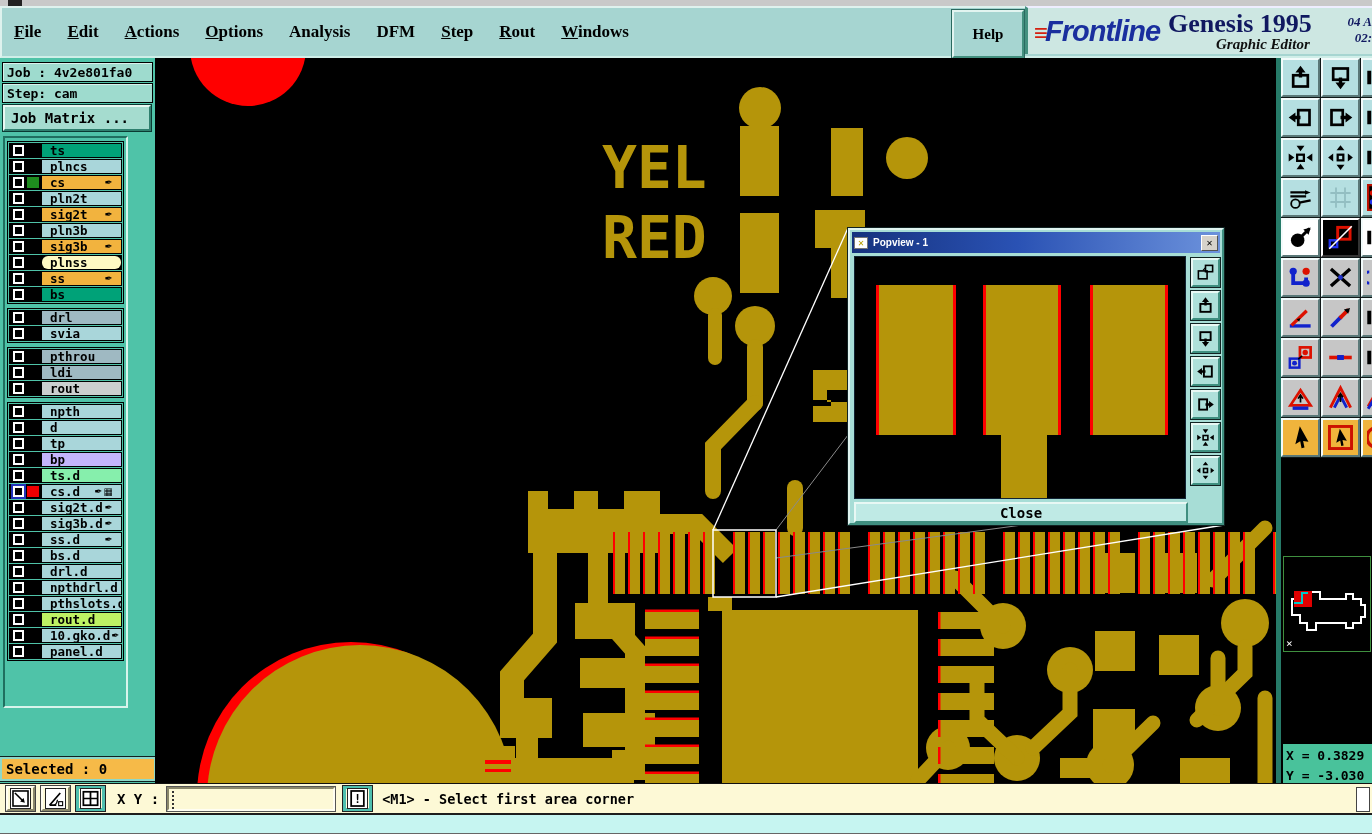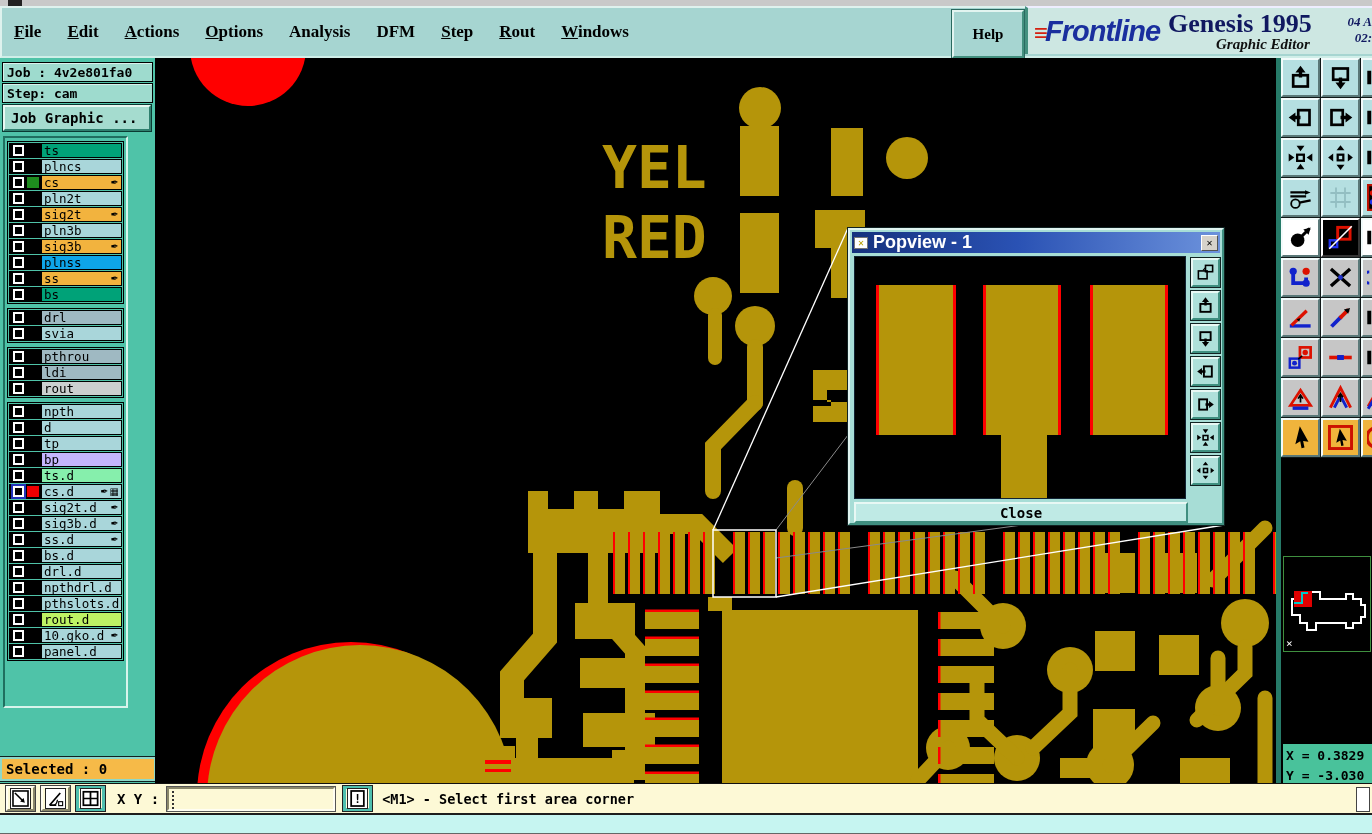--- a/index.html
+++ b/index.html
@@ -41,21 +41,21 @@
     font-weight:bold;font-size:14px;display:flex;align-items:center;padding-left:6px}
   #layerpanel{position:absolute;left:3px;top:78px;width:125px;height:572px;
     border:2px solid;border-color:#1f6f5f #d8f4ec #d8f4ec #1f6f5f;padding:3px 2px}
   .lgroup{border:1px solid #000;padding:1px;margin-bottom:4px;background:#4fc3a8}
   .lrow{display:flex;align-items:stretch;height:15px;margin-bottom:1px;border:1px solid #000;background:#000}
   .lrow:last-child{margin-bottom:0}
   .cbzone{width:32px;background:#000;display:flex;align-items:center;flex:none}
   .cb{width:11px;height:11px;border:2px solid #fff;background:#000;margin-left:3px;flex:none}
   .cbblue{box-shadow:0 0 0 2px #2233bb}
   .colbox{width:12px;height:11px;margin-left:3px;flex:none}
-  .llabel{flex:1;display:flex;align-items:center;font-weight:normal;font-size:12.5px;padding:0 2px;color:#000;overflow:hidden}
+  .llabel{flex:1;display:flex;align-items:center;font-weight:bold;font-size:12.5px;padding:0 8px;color:#000;overflow:hidden}
   .lspace{flex:1}
   .pen{font-family:"DejaVu Sans",sans-serif;font-size:10px;line-height:1;margin-left:1px}
   #selbox{position:absolute;left:0px;top:699px;width:156px;height:24px;background:#f6ba48;
     border:2px solid #8fd8c8;outline:1px solid #102020;display:flex;align-items:center;padding-left:4px;
     font-weight:bold;font-size:14px}
   
   #canvas{left:155px;top:58px;width:1121px;height:725px;background:#000;overflow:hidden}
   #canvasdivider{left:1276px;top:58px;width:5px;height:725px;background:#267a68}
   
   #rightcol{left:1281px;top:58px;width:91px;height:684px;background:#000;overflow:hidden}
@@ -71,21 +71,21 @@
   #minimap{position:absolute;left:2px;top:498px;width:88px;height:96px;border:1px solid #3f8f3f;background:#000}
   #coordbox{left:1281px;top:742px;width:91px;height:41px;background:#49c29b;border-top:2px solid #000;border-left:2px solid #000;
     font-weight:bold;font-size:13px;line-height:1.5;padding:2px 0 0 3px;white-space:pre}
   
   #popview{left:848px;top:228px;width:376px;height:297px;background:#a7ddd6;
     border:2px solid;border-color:#e0f4f0 #3f8f80 #3f8f80 #e0f4f0;outline:1px solid #122;z-index:5}
   #pvtitle{position:absolute;left:2px;top:2px;right:2px;height:21px;
     background:linear-gradient(90deg,#16327e,#2a52b4 45%,#6c92dc);display:flex;align-items:center;padding:0 2px}
   #pvicon{width:14px;height:12px;background:#fff;border:1px solid #777;color:#b8a000;font-size:10px;font-weight:bold;
     display:flex;align-items:center;justify-content:center;line-height:1;flex:none}
-  #pvtitletext{color:#fff;font-family:"Liberation Sans",sans-serif;font-weight:bold;font-size:18px;margin-left:5px;flex:1}
+  #pvtitletext{color:#fff;font-family:"Liberation Sans",sans-serif;font-weight:bold;font-size:10px;margin-left:5px;flex:1}
   #pvclose{width:17px;height:16px;background:#d6d2ca;border:1px solid;border-color:#fff #555 #555 #fff;
     font-size:10px;font-weight:bold;display:flex;align-items:center;justify-content:center;line-height:1}
   #pvbody{position:absolute;left:4px;top:26px;width:368px;height:267px}
   #pvcanvas{position:absolute;left:0;top:0;width:332px;height:243px;background:#000;border:1px solid #123}
   #pvbtns{position:absolute;right:0;top:2px;width:33px;display:flex;flex-direction:column;gap:4px;align-items:center}
   .pvb{width:29px;height:29px;background:#aee0da;border:2px solid;border-color:#e8f8f4 #3f8f80 #3f8f80 #e8f8f4;
     outline:1px solid #122;display:flex;align-items:center;justify-content:center;padding:3px}
   .pvb svg{width:100%;height:100%}
   #pvclosebar{position:absolute;left:0;bottom:0;width:334px;height:21px;background:#bfeae5;
     border:2px solid;border-color:#e8f8f4 #3f8f80 #3f8f80 #e8f8f4;display:flex;align-items:center;justify-content:center;
@@ -137,21 +137,21 @@
       <div id="gensub">
           <span id="graphed">Graphic Editor</span>
         </div>
     </div>
     <div id="dtfrag"><span>04 A</span><br><span>02:</span></div>
   </div>
 
   <div class="abs" id="sidebar">
     <div class="infobox" style="top:4px">Job : 4v2e801fa0</div>
     <div class="infobox" style="top:25px">Step: cam</div>
-    <div id="jobmatrix">Job Graphic ...</div>
+    <div id="jobmatrix">Job Matrix ...</div>
     <div id="layerpanel">
         <div class="lgroup">
           <div class="lrow">
             <span class="cbzone">
               <span class="cb"></span>
               <span class="colbox" style="background: rgb(0, 0, 0);"></span>
             </span>
             <span class="llabel" style="background: rgb(0, 162, 120);">ts<span class="lspace"></span></span>
           </div>
           <div class="lrow">
@@ -194,21 +194,21 @@
               <span class="cb"></span>
               <span class="colbox" style="background: rgb(0, 0, 0);"></span>
             </span>
             <span class="llabel" style="background: rgb(242, 179, 62);">sig3b<span class="lspace"></span><span class="pen">✒</span></span>
           </div>
           <div class="lrow">
             <span class="cbzone">
               <span class="cb"></span>
               <span class="colbox" style="background: rgb(0, 0, 0);"></span>
             </span>
-            <span class="llabel" style="background: #0ea5e9;">plnss<span class="lspace"></span></span>
+            <span class="llabel" style="background: #fef9c3; border-radius: 6px;">plnss<span class="lspace"></span></span>
           </div>
           <div class="lrow">
             <span class="cbzone">
               <span class="cb"></span>
               <span class="colbox" style="background: rgb(0, 0, 0);"></span>
             </span>
             <span class="llabel" style="background: rgb(242, 179, 62);">ss<span class="lspace"></span><span class="pen">✒</span></span>
           </div>
           <div class="lrow">
             <span class="cbzone">

